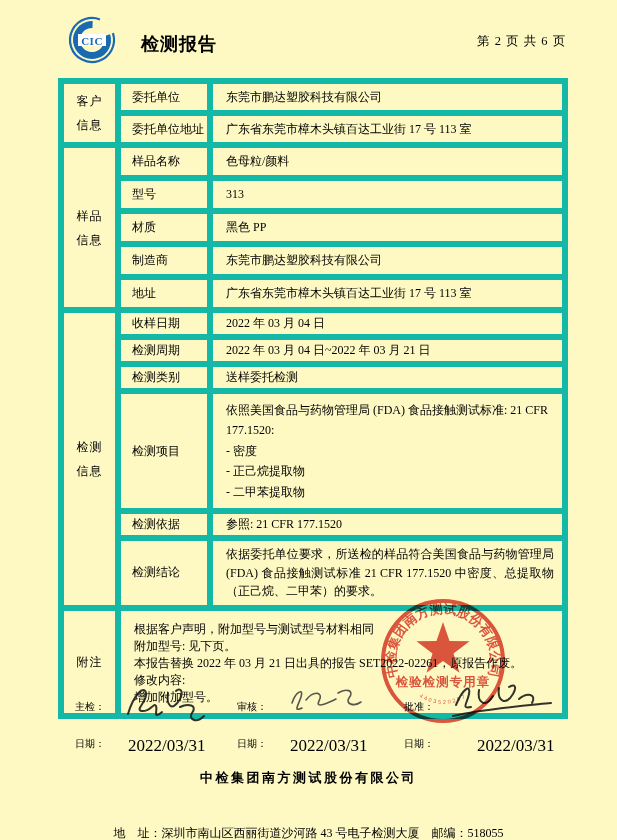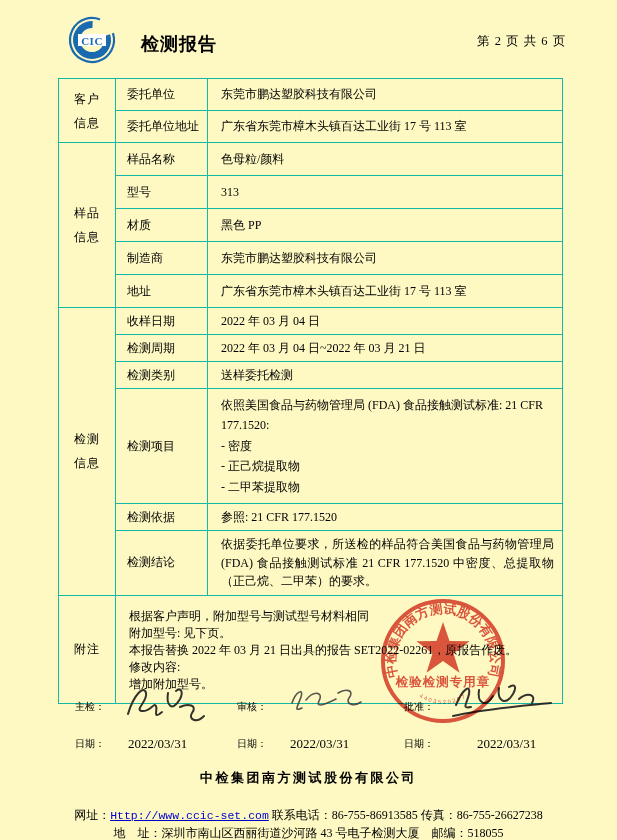--- a/index.html
+++ b/index.html
@@ -15,33 +15,33 @@
   
   .logo{position:absolute;left:60px;top:14px;width:64px;height:52px;}
   .report-title{position:absolute;left:141px;top:32px;font-size:18px;font-weight:bold;letter-spacing:1px;}
   .report-no{position:absolute;left:236px;top:33px;font-size:12.5px;font-weight:bold;}
   .page-info{position:absolute;left:477px;top:33px;font-size:12.5px;font-weight:normal;letter-spacing:1px;}
   
   table.report{
     position:absolute;left:58px;top:78px;width:504px;
     border-collapse:collapse;table-layout:fixed;font-size:12px;
   }
-  table.report td{border:1px solid #14b8a6;vertical-align:middle;overflow:hidden;}
+  table.report td{border:6px solid #14b8a6;vertical-align:middle;overflow:hidden;}
   td.sec{text-align:center;white-space:pre-line;line-height:24px;letter-spacing:1px;}
   td.fld{padding-left:11px;}
   td.val{padding-left:13px;padding-right:8px;}
   td.multi{white-space:pre-line;line-height:20.4px;padding-top:6px;padding-bottom:6px;vertical-align:top;}
   td.para{line-height:18.5px;padding-top:4px;padding-bottom:4px;text-align:justify;}
   td.noteval{white-space:pre-line;line-height:17px;vertical-align:top;padding-top:4px;margin-top:36px;}
   tr.rh32{height:32px}tr.rh33{height:33px}tr.rh27{height:27px}
   tr.rh102{height:102px}tr.rh56{height:56px}tr.rh108{height:108px}
   
   .siglabel{position:absolute;font-size:10px;}
   .sigimg{position:absolute;}
-  .dateval{position:absolute;font-size:13px;}
+  .dateval{position:absolute;font-size:17px;}
   
   .stamp{position:absolute;left:368px;top:586px;mix-blend-mode:multiply;opacity:0.93;}
   
   .f-company{position:absolute;left:0;right:0;top:769px;text-align:center;font-size:13px;font-weight:bold;letter-spacing:2.5px;}
   .f-addr{position:absolute;left:0;right:0;top:789px;text-align:center;font-size:12px;margin-top:36px;}
   .f-web{position:absolute;left:0;right:0;top:807px;text-align:center;font-size:12px;}
   .f-web a{color:#0000cc;text-decoration:underline;font-family:"Liberation Mono","DejaVu Sans Mono",monospace;font-size:11.5px;}
 </style>
 </head>
 <body>
@@ -188,19 +188,14 @@
       <textPath href="#arcTop" startOffset="50%" text-anchor="middle">中检集团南方测试股份有限公司</textPath>
     </text>
     <text x="75" y="100" text-anchor="middle" font-size="12.5" font-weight="bold" fill="#d84a40" letter-spacing="1" font-family="Liberation Serif, DejaVu Serif, serif">检验检测专用章</text>
     <text font-size="5.5" fill="#d84a40" letter-spacing="2" font-family="Liberation Sans, DejaVu Sans, sans-serif">
       <textPath href="#arcBot" startOffset="50%" text-anchor="middle">4403520207</textPath>
     </text>
   </svg>
 
   <div class="f-company">中检集团南方测试股份有限公司</div>
   <div class="f-addr">地　址：深圳市南山区西丽街道沙河路 43 号电子检测大厦　邮编：518055</div>
-  <div class="f-web">
-    <span>网址：</span><a href="#">Http://www.ccic-set.com</a>
-    <span>联系电话：</span><span>86-755-86913585</span>
-    <span>传真：</span><span>86-755-26627238</span>
-  </div>
 
 </div>
 
 </body></html>

